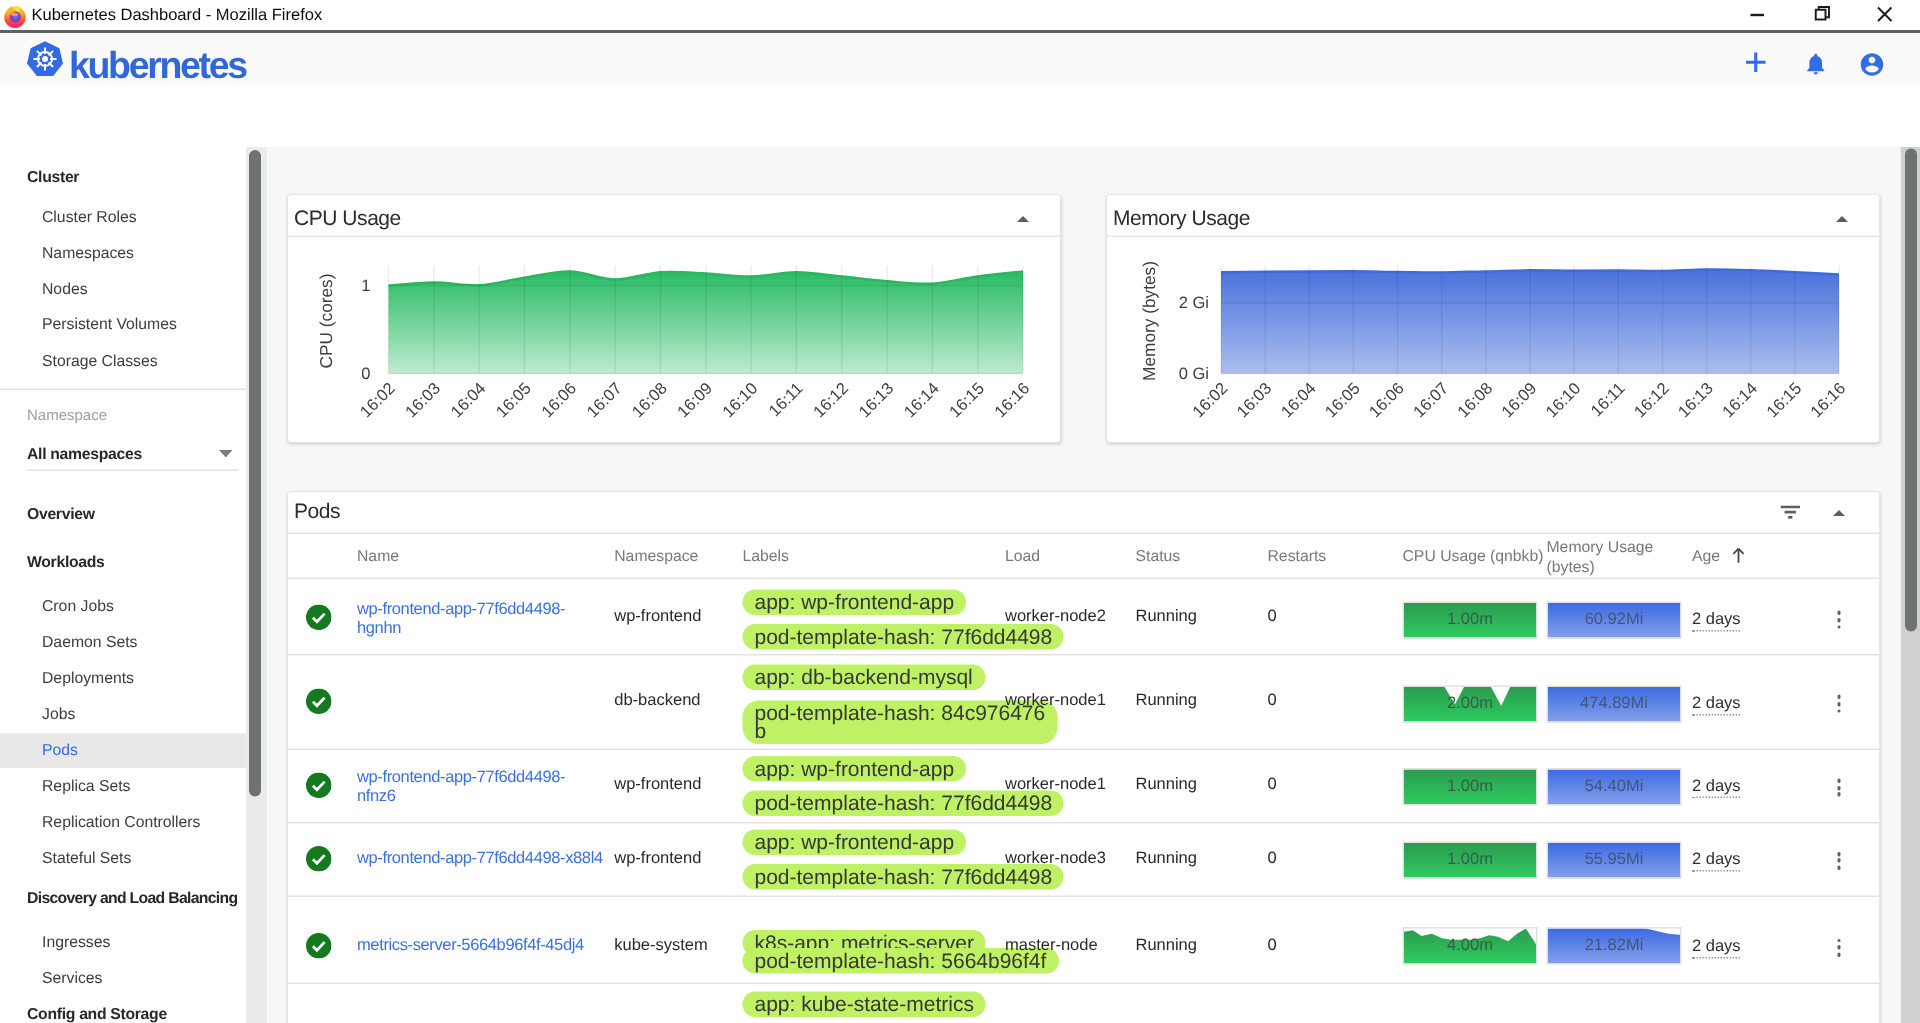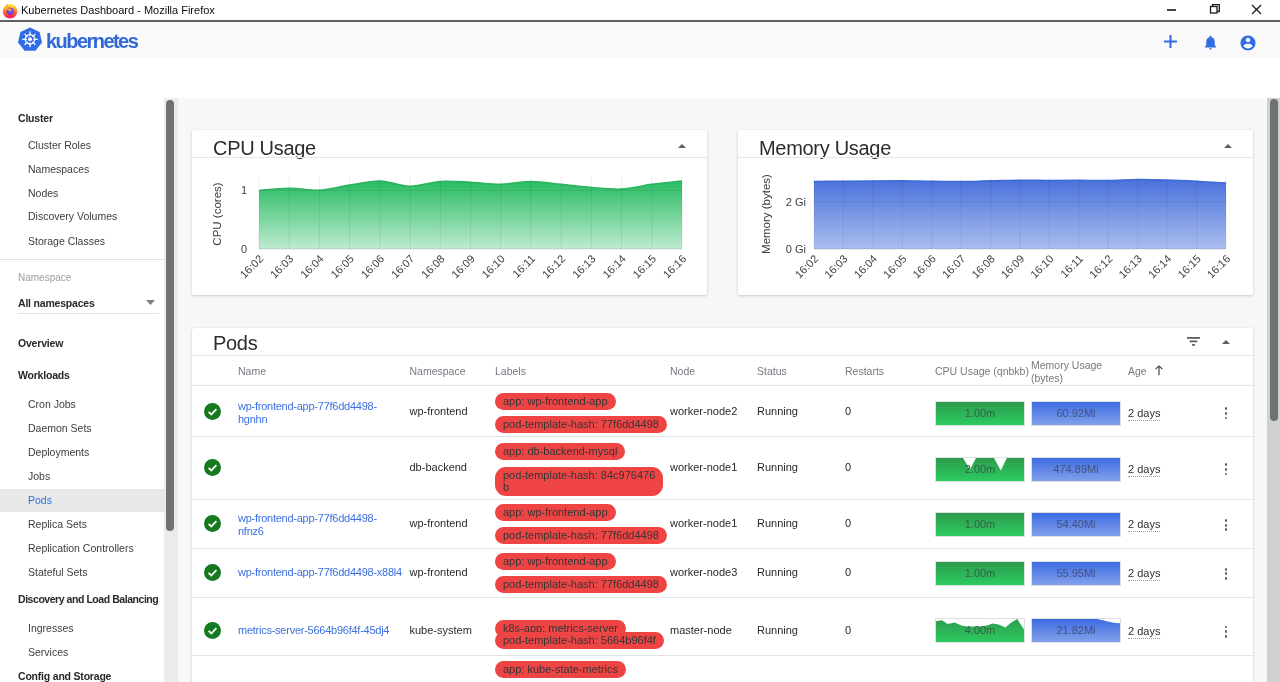--- a/index.html
+++ b/index.html
@@ -6,50 +6,50 @@
 html,body { width:1280px; height:682px; overflow:hidden; font-family:"Liberation Sans", sans-serif; background:#fff; }
 .abs { position:absolute; }
 #page { position:relative; width:1280px; height:682px; }
 
 #titlebar { position:absolute; left:0; top:0; width:1280px; height:21px; background:#fff; }
 #titlebar .ttext { position:absolute; left:21px; top:3.5px; font-size:11px; color:#0b0b0b; }
 #tb-border { position:absolute; left:0; top:20px; width:1280px; height:2px; background:#606060; }
 
 #appbar { position:absolute; left:0; top:22px; width:1280px; height:36px; background:#fafafa; }
 #logo { position:absolute; left:16px; top:4px; }
-#wordmark { position:absolute; left:46px; top:8px; font-size:20px; font-weight:bold; color:#3068d9; letter-spacing:-1.55px; }
+#wordmark { position:absolute; left:46px; top:8px; font-size:25px; font-weight:bold; color:#3068d9; letter-spacing:-1.55px; }
 #searchbox { position:absolute; left:340px; top:0px; width:611px; height:36px; background:#ededed; }
 #searchph { position:absolute; left:55px; top:11px; font-size:13px; color:#6f7377; letter-spacing:0.2px; }
 
 #bluebar { position:absolute; left:0; top:58px; width:1280px; height:40px; background:#326de6; }
 #crumb { position:absolute; left:48px; top:14px; font-size:13px; letter-spacing:-0.1px; color:rgba(255,255,255,0.62); }
 #crumb b { color:#fff; font-weight:bold; }
 #crumb .sep { margin:0 7px; color:rgba(255,255,255,0.62); font-size:13px; }
 
 #sidebar { position:absolute; left:0; top:98px; width:164px; height:584px; background:#fff; font-size:10.5px; color:#35373b; }
 #sscroll { position:absolute; left:164px; top:98px; width:14px; height:584px; background:#ebebeb; }
 #sthumb { position:absolute; left:2px; top:2px; width:8px; height:431px; background:#6f7273; border-radius:4px; }
 #content { position:absolute; left:178px; top:98px; width:1089px; height:584px; background:#f6f7f7; }
 #mscroll { position:absolute; left:1267px; top:98px; width:13px; height:584px; background:#cfd1d1; }
 #mthumb { position:absolute; left:2.5px; top:1px; width:8px; height:322px; background:#6f7273; border-radius:4px; }
 
 .snavh { position:absolute; left:18px; font-weight:bold; color:#26282b; white-space:nowrap; letter-spacing:-0.2px; }
 .snavi { position:absolute; left:28px; color:#3b3d40; white-space:nowrap; }
 .sdiv { position:absolute; left:0; width:164px; height:1px; background:#e2e2e2; }
 
 .card { position:absolute; background:#fff; border-radius:2px; box-shadow:0 1px 3px rgba(0,0,0,0.18), 0 0 1px rgba(0,0,0,0.1); }
-.cardtitle { position:absolute; left:21px; top:7px; font-size:20px; letter-spacing:-0.3px; color:#2a2c2e; }
+.cardtitle { position:absolute; left:4px; top:7px; font-size:14px; letter-spacing:-0.3px; color:#2a2c2e; }
 .carddiv { position:absolute; left:0; width:100%; height:1px; background:#e6e6e6; }
 .caret { position:absolute; width:0; height:0; border-left:4px solid transparent; border-right:4px solid transparent; border-bottom:4.5px solid #5b5e61; }
 
 .th { position:absolute; font-size:10.5px; line-height:13px; color:#767980; white-space:nowrap; }
 .cell { position:absolute; font-size:11px; color:#27292c; white-space:nowrap; }
 .rowline { position:absolute; left:0; width:1061px; height:1px; background:#e3e3e3; }
 .link { color:#3b70e2; letter-spacing:-0.25px; }
-.chip { position:absolute; background:#ef4444; border-radius:9px; padding:0 8px; font-size:11px; color:#363636; height:17px; line-height:16.5px; white-space:nowrap; }
+.chip { position:absolute; background:#bef264; border-radius:9px; padding:0 8px; font-size:14px; color:#363636; height:17px; line-height:16.5px; white-space:nowrap; }
 .chk { position:absolute; width:17px; height:17px; }
 .sbar { position:absolute; width:90px; height:25px; border:1px solid #e0e0e0; background:#fff; }
 .sbartext { position:absolute; width:100%; text-align:center; font-size:11px; top:5px; }
 .age { position:absolute; font-size:11px; color:#2c2e30; border-bottom:1.5px dotted #9a9a9a; padding-bottom:1px; }
 .dots { position:absolute; width:3px; }
 .dots i { display:block; width:2.9px; height:2.9px; border-radius:50%; background:#5f6163; margin-bottom:1.8px; }
 
 .chip2l { height:29px !important; line-height:12.4px; padding:2px 8px; border-radius:11px; white-space:nowrap; }
 </style>
 </head>
@@ -152,21 +152,21 @@
     <path fill="#326de6" d="M12 2C6.48 2 2 6.48 2 12s4.48 10 10 10 10-4.48 10-10S17.52 2 12 2zm0 3c1.66 0 3 1.34 3 3s-1.34 3-3 3-3-1.34-3-3 1.34-3 3-3zm0 14.2c-2.5 0-4.71-1.28-6-3.22.03-1.99 4-3.08 6-3.08 1.99 0 5.97 1.09 6 3.08-1.29 1.94-3.5 3.22-6 3.22z"></path>
   </svg>
 </div>
 
 
 <div id="sidebar">
   <div class="snavh" style="top:13.7px">Cluster</div>
   <div class="snavi" style="top:41px">Cluster Roles</div>
   <div class="snavi" style="top:65px">Namespaces</div>
   <div class="snavi" style="top:89px">Nodes</div>
-  <div class="snavi" style="top:112px">Discovery Volumes</div>
+  <div class="snavi" style="top:112px">Persistent Volumes</div>
   <div class="snavi" style="top:137px">Storage Classes</div>
   <div class="sdiv" style="top:161px"></div>
   <div class="abs" style="left:18px;top:173.5px;font-size:10px;color:#9a9d9f">Namespace</div>
   <div class="snavh" style="top:199px">All namespaces</div>
   <svg class="abs" style="left:146px;top:202px" width="9" height="5" viewBox="0 0 9 5">
         <path d="M0 0 L9 0 L4.5 5 Z" fill="#7c7f82"></path>
       </svg>
   <div class="sdiv" style="top:214.5px;left:18px;width:141px"></div>
   <div class="snavh" style="top:239px">Overview</div>
   <div class="snavh" style="top:271px">Workloads</div>
@@ -308,21 +308,21 @@
     <svg class="abs" style="left:995px;top:9px" width="13" height="9" viewBox="0 0 13 9">
       <rect x="0" y="0" width="13" height="1.8" fill="#5b5e61"></rect>
       <rect x="2.7" y="3.5" width="7.6" height="1.8" fill="#5b5e61"></rect>
       <rect x="5.1" y="7" width="2.8" height="1.8" fill="#5b5e61"></rect>
     </svg>
     <div class="caret" style="left:1030px;top:12px"></div>
     <div class="carddiv" style="top:26.5px"></div>
     <div class="th" style="left:46px;top:37px">Name</div>
     <div class="th" style="left:217.5px;top:37px">Namespace</div>
     <div class="th" style="left:303px;top:37px">Labels</div>
-    <div class="th" style="left:478px;top:37px">Node</div>
+    <div class="th" style="left:478px;top:37px">Load</div>
     <div class="th" style="left:565px;top:37px">Status</div>
     <div class="th" style="left:653px;top:37px">Restarts</div>
     <div class="th" style="left:743px;top:37px">CPU Usage (qnbkb)</div>
     <div class="th" style="left:839px;top:31px">Memory Usage<br>(bytes)</div>
     <div class="th" style="left:936px;top:37px">Age</div>
     <svg class="abs" style="left:962px;top:37px" width="10" height="11" viewBox="0 0 10 11">
       <path d="M5 0.8 V10.2 M5 0.8 L1.6 4.2 M5 0.8 L8.4 4.2" stroke="#46484b" stroke-width="1.2" fill="none"></path>
     </svg>
     <div class="rowline" style="top:56.5px"></div>
     <svg class="chk" style="left:12px;top:75px" width="17" height="17" viewBox="0 0 17 17">

